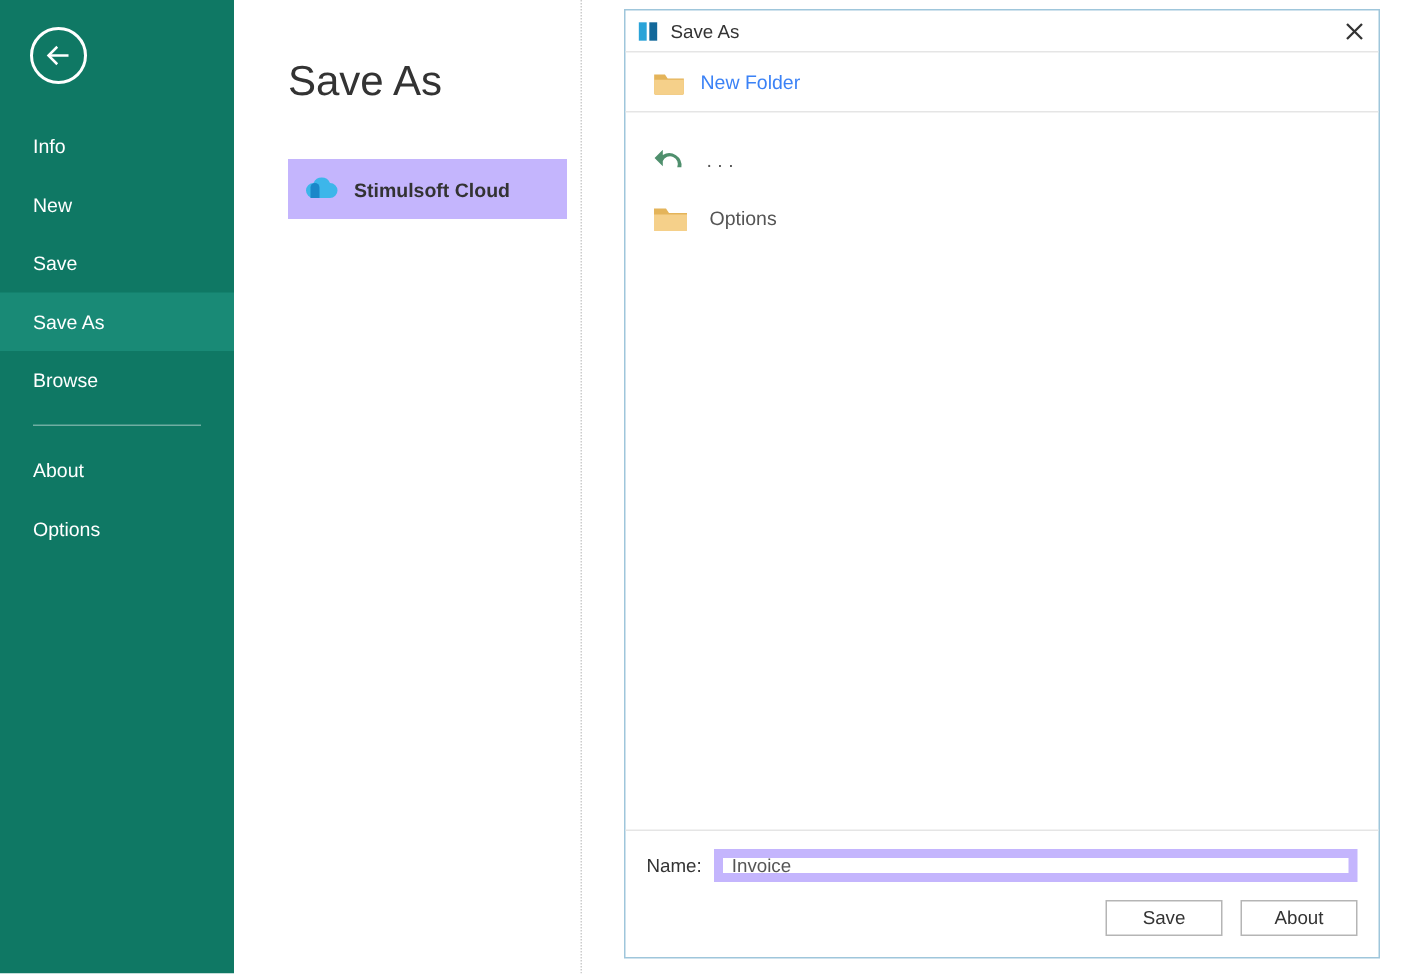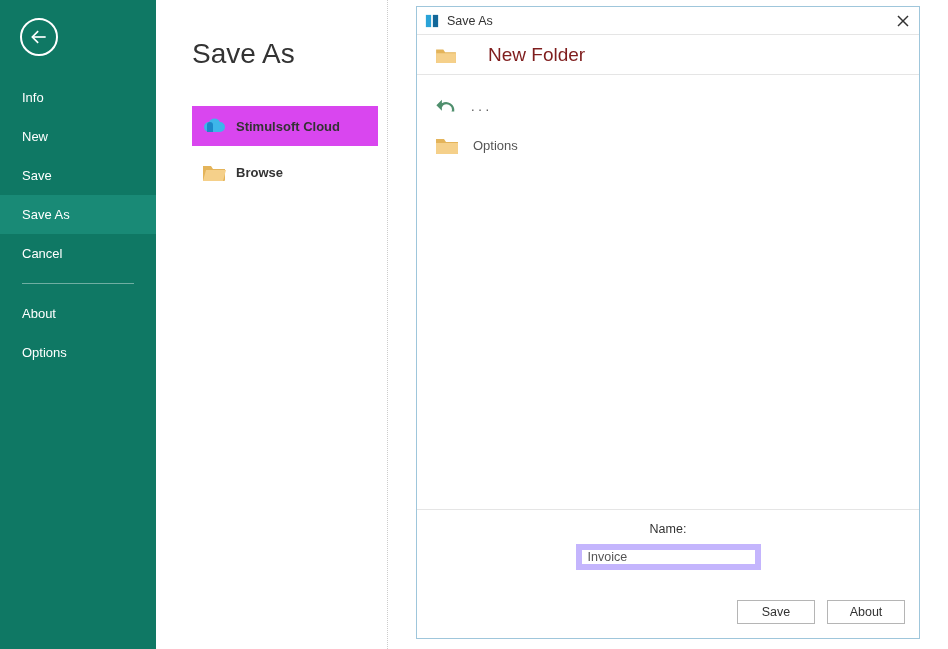--- a/index.html
+++ b/index.html
@@ -54,21 +54,21 @@
     margin: 0 0 36px 0;
   }
   .loc-item {
     display: flex; align-items: center;
     width: 186px; height: 40px;
     padding: 0 10px;
     gap: 10px;
     cursor: pointer;
     margin-bottom: 6px;
   }
-  .loc-item.selected { background: #d946ef; }
+  .loc-item.selected { background: #c4b5fd; }
   .loc-item .label { font-size: 13px; font-weight: 600; color: #333; }
   .cloud-icon { width: 24px; height: 18px; }
   .folder-icon { width: 24px; height: 20px; }
 
   
   .dlg-wrap {
     flex: 1;
     padding: 6px 28px 10px 28px;
   }
   .dlg {
@@ -89,21 +89,21 @@
   .dlg-titlebar .close svg { width: 12px; height: 12px; stroke: #333; stroke-width: 1.5; }
 
   .dlg-newfolder {
     height: 40px;
     display: flex; align-items: center;
     padding: 0 18px;
     gap: 10px;
     border-bottom: 1px solid #e5e5e5;
     cursor: pointer;
   }
-  .dlg-newfolder .label { font-size: 19px; color: #7f1d1d; margin-left: 21px; }
+  .dlg-newfolder .label { font-size: 13px; color: #3b82f6; }
 
   .dlg-body {
     flex: 1;
     padding: 16px 18px;
     overflow: auto;
   }
   .row {
     display: flex; align-items: center;
     gap: 14px;
     padding: 6px 0;
@@ -112,22 +112,21 @@
   }
   .row .label { font-size: 13px; color: #555; }
   .undo-icon { width: 22px; height: 18px; }
 
   .dlg-footer {
     border-top: 1px solid #e5e5e5;
     padding: 12px 14px 14px 14px;
   }
   .name-row {
     display: flex; align-items: center; gap: 8px;
-    margin-bottom: 30px;
-    flex-direction: column;
+    margin-bottom: 12px;
   }
   .name-row label { font-size: 12.5px; color: #333; }
   .name-row input {
     flex: 1;
     height: 22px;
     border: 6px solid #c4b5fd;
     padding: 0 6px;
     font-size: 12.5px;
     color: #555;
     outline: none;
@@ -151,44 +150,37 @@
     <div class="back-circle">
       <svg viewBox="0 0 24 24">
         <line x1="20" y1="12" x2="5" y2="12"></line>
           <polyline points="11 5 4 12 11 19"></polyline>
       </svg>
     </div>
     <div class="side-item">Info</div>
     <div class="side-item">New</div>
     <div class="side-item">Save</div>
     <div class="side-item active">Save As</div>
-    <div class="side-item">Cancel</div>
+    <div class="side-item">Browse</div>
     <div class="side-divider"></div>
     <div class="side-item">About</div>
     <div class="side-item">Options</div>
   </div>
 
   <div class="middle">
     <h1>Save As</h1>
 
     <div class="loc-item selected">
       <svg class="cloud-icon" viewBox="0 0 48 32">
         <path d="M14 28 A10 10 0 0 1 14 8 A12 12 0 0 1 36 8 A9 9 0 0 1 36 28 Z" fill="#3db6ea"></path>
         <path d="M10 28 L10 14 A6 6 0 0 1 22 14 L22 28 Z" fill="#1b87c9"></path>
       </svg>
       <span class="label">Stimulsoft Cloud</span>
     </div>
 
-    <div class="loc-item">
-      <svg class="folder-icon" viewBox="0 0 48 40">
-        <path d="M2 8 h16 l4 6 h24 v22 a2 2 0 0 1 -2 2 h-40 a2 2 0 0 1 -2 -2 z" fill="#e4b45a"></path>
-        <path d="M8 16 h40 l-6 22 h-40 z" fill="#f5d08a"></path>
-      </svg>
-      <span class="label">Browse</span>
-    </div>
   </div>
 
   <div class="dlg-wrap">
     <div class="dlg">
 
       <div class="dlg-titlebar">
         <svg class="app-icon" viewBox="0 0 16 16">
           <rect x="1" y="1" width="6" height="14" fill="#2aa3d8"></rect>
           <rect x="9" y="1" width="6" height="14" fill="#12689a"></rect>
         </svg>

